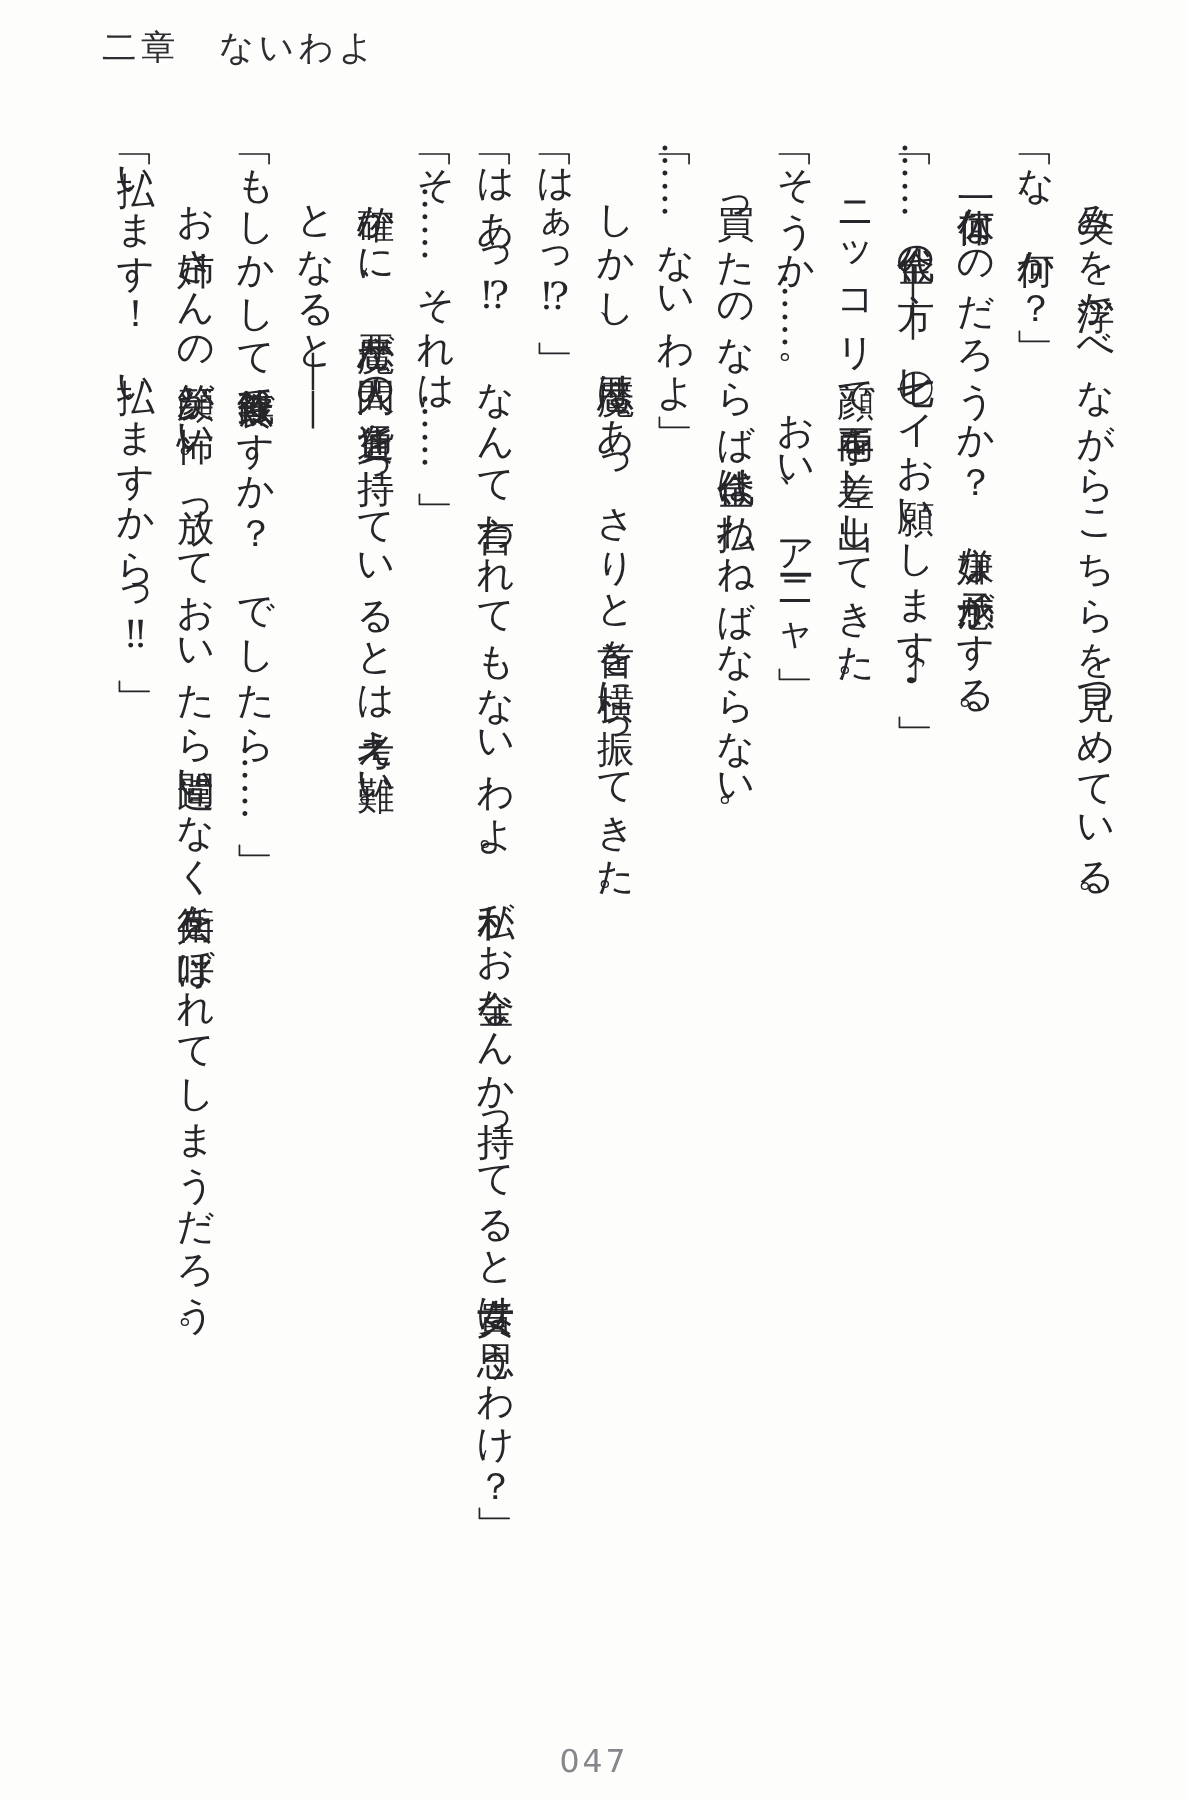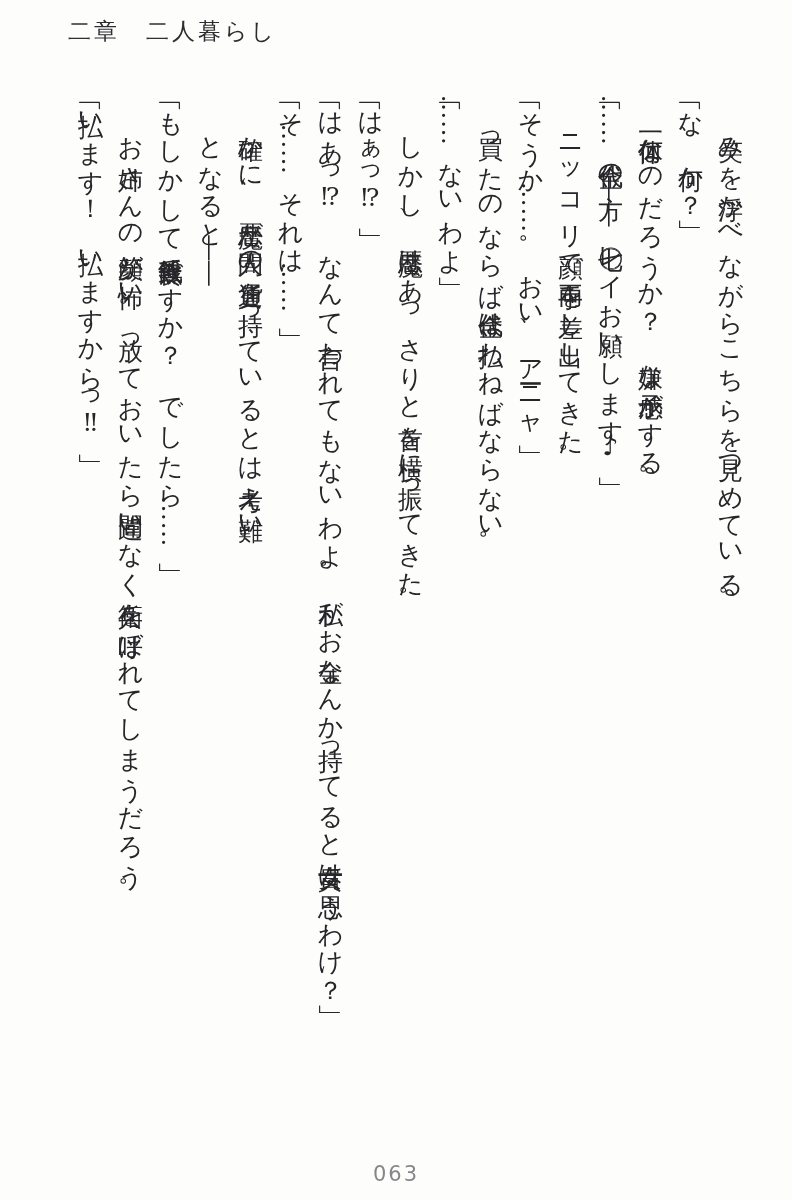--- a/index.html
+++ b/index.html
@@ -49,21 +49,21 @@
     font-size: 21px;
     letter-spacing: 2px;
     color: #87878b;
   }
 </style>
 </head>
 <body>
 
 <div class="page">
 
-  <div class="running-head">二章　二人暮らし</div>
+  <div class="running-head">二章　ないわよ</div>
 
   <div class="text-body">
     <p class="line indent">笑みを浮かべながらこちらを見つめている。</p>
     <p class="line">「な、何か？」</p>
     <p class="line indent">一体何なのだろうか？　嫌な予感がする。</p>
     <p class="line">「……代金の方――七〇〇レイお願いします♪」</p>
     <p class="line indent">ニッコリ顔で両手を差し出してきた。</p>
     <p class="line">「そうか……。おい、アーニャ」</p>
     <p class="line indent">買ったのならば代金は払わねばならない。</p>
     <p class="line">「……ないわよ」</p>
@@ -71,15 +71,15 @@
     <p class="line">「はぁっ⁉」</p>
     <p class="line">「はあっ⁉　なんて言われてもないわよ。私がお金なんか持ってると貴女は思うわけ？」</p>
     <p class="line">「そ……それは……」</p>
     <p class="line indent">確かに、悪魔が人間の通貨を持っているとは考え難い。</p>
     <p class="line indent">となると――</p>
     <p class="line">「もしかして無銭飲食ですか？　でしたら……」</p>
     <p class="line indent">お姉さんの笑顔が怖い。放っておいたら間違いなく衛兵を呼ばれてしまうだろう。</p>
     <p class="line">「払います！　払いますからっ‼」</p>
   </div>
 
-  <div class="page-number">063</div>
+  <div class="page-number">047</div>
 
 </div>
 
 </body></html>

